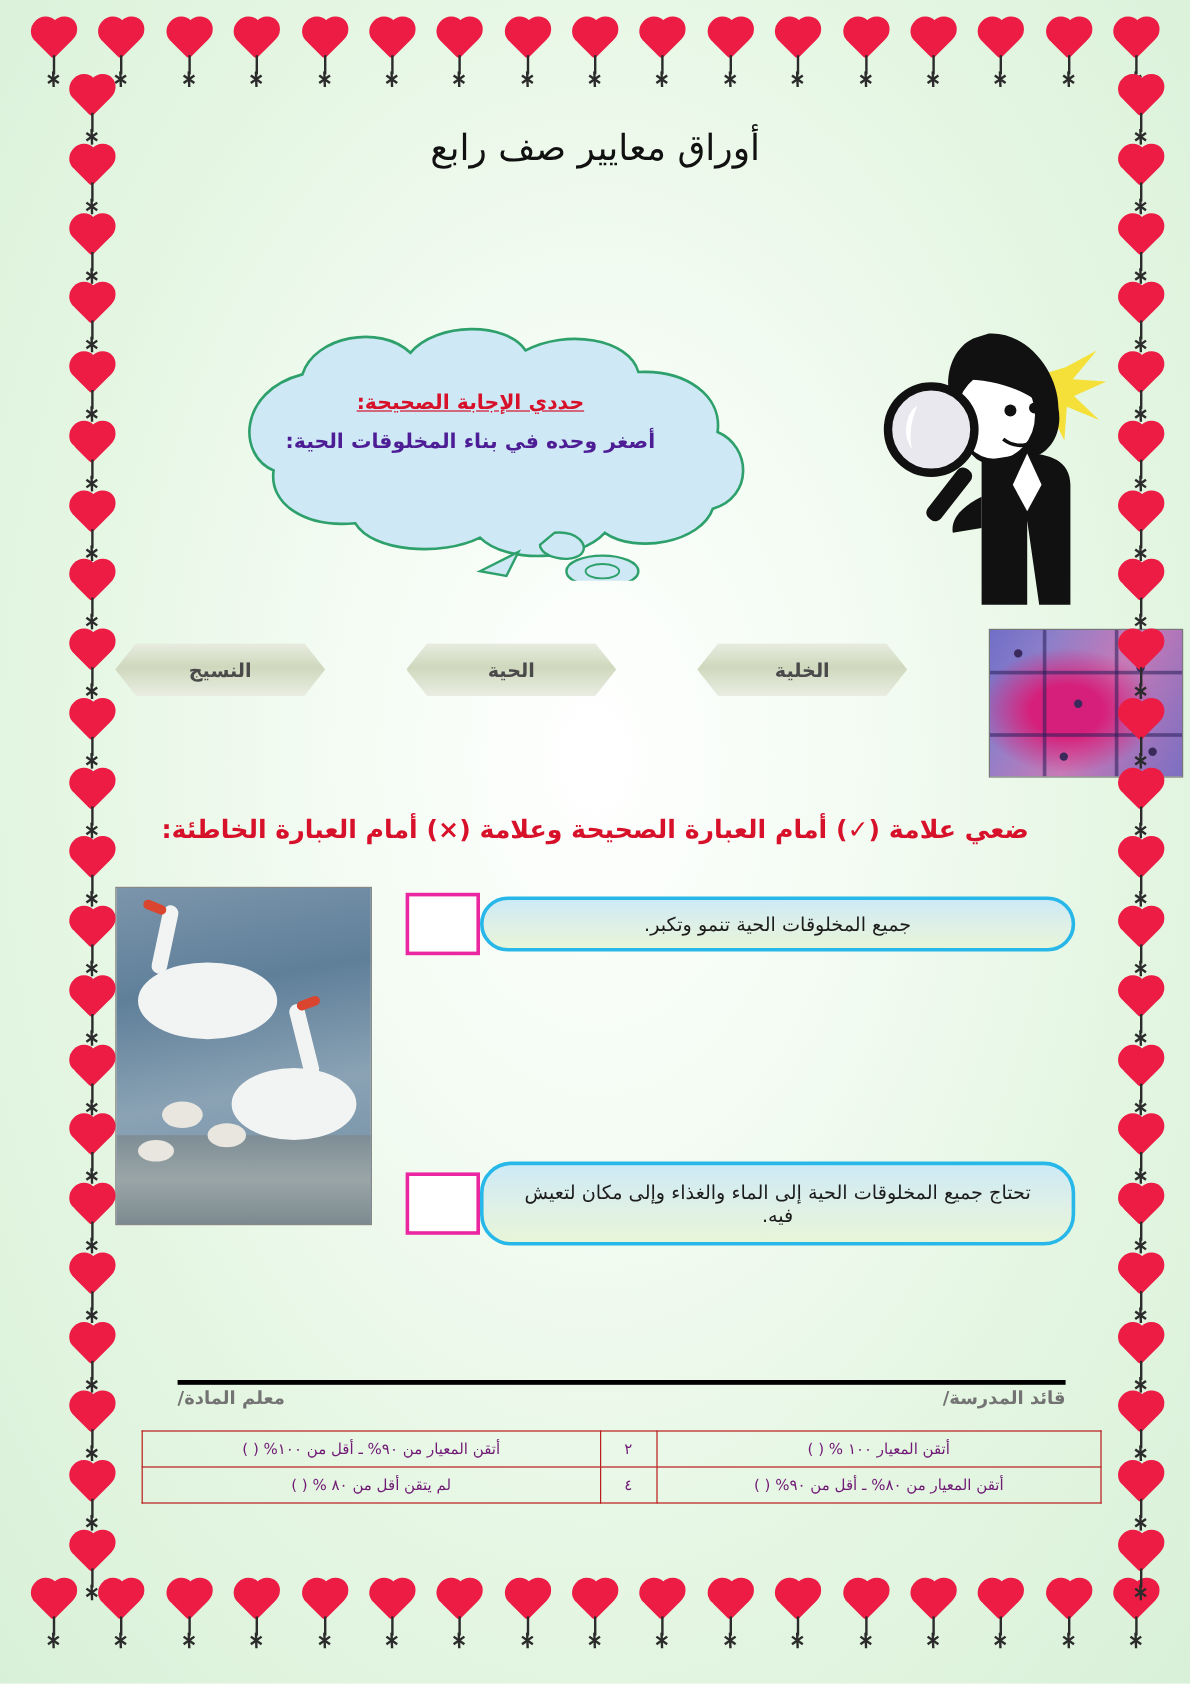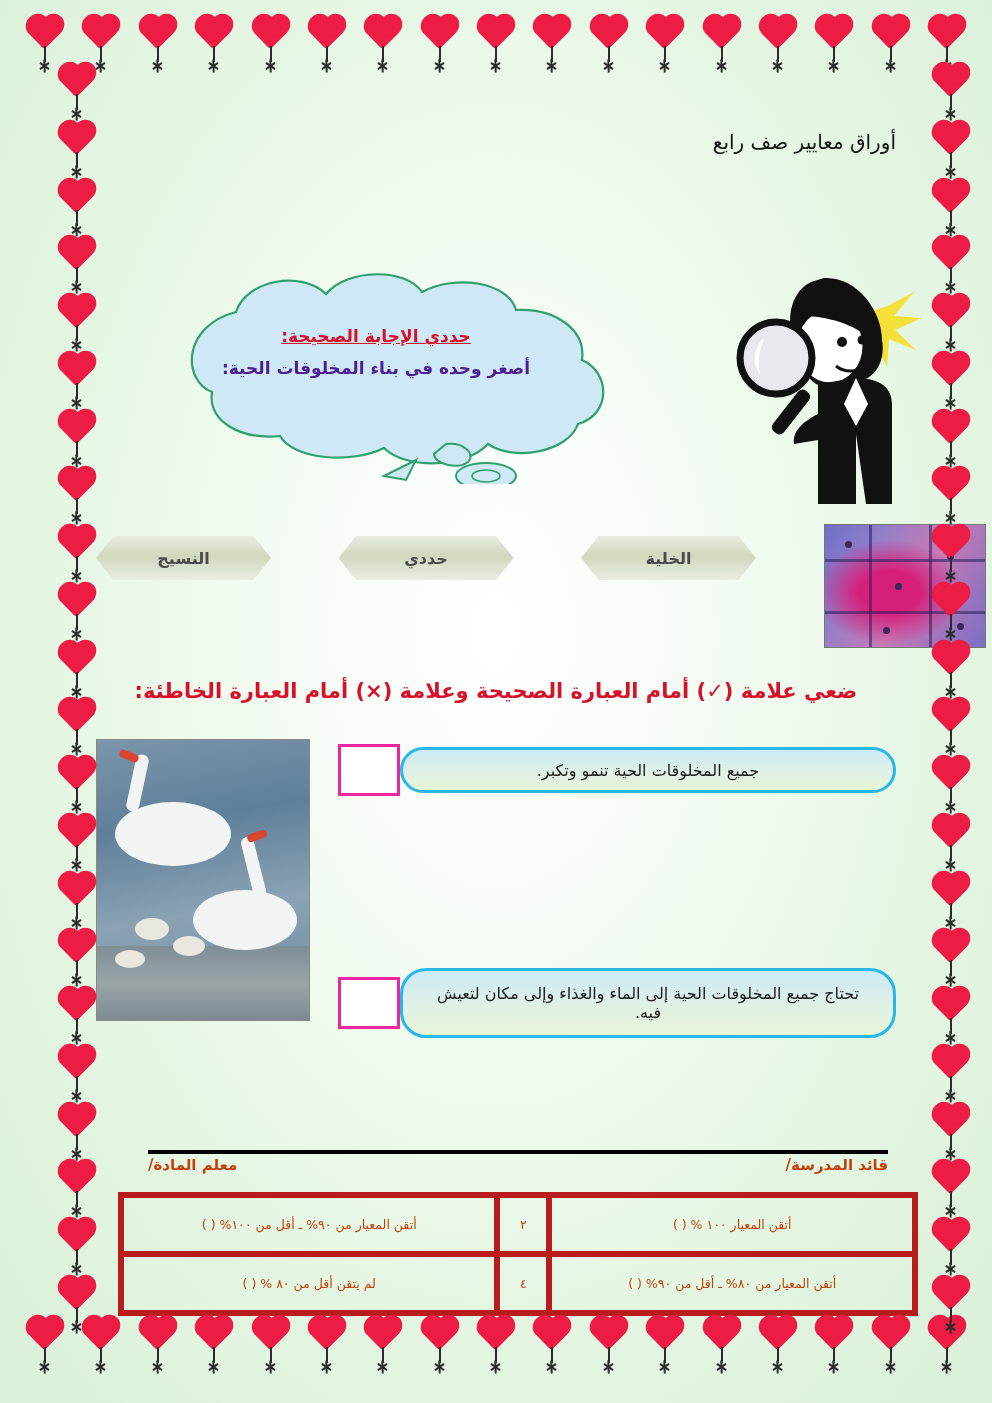--- a/index.html
+++ b/index.html
@@ -74,32 +74,32 @@
 
   
   .page {
     position: absolute;
     top: 84px; left: 96px;
     width: 800px; height: 1220px;
     z-index: 3;
   }
 
   .doc-title {
-    text-align: right;
-    font-size: 20px;
+    text-align: center;
+    font-size: 30px;
     color: #111;
-    margin-top: 46px;
+    margin-top: 22px;
     letter-spacing: 1px;
     font-family: "DejaVu Sans", "Liberation Sans", sans-serif;
   }
 
   
   .cloud-wrap {
     position: absolute;
-    top: 180px; left: 20px;
+    top: 180px; left: 36px;
     width: 520px; height: 220px;
   }
   .cloud-svg { position: absolute; top:0; left:0; }
   .cloud-text {
     position: absolute;
     top: 62px;
     left: 0;
     width: 520px;
     text-align: center;
     direction: rtl;
@@ -224,37 +224,37 @@
   .footer-labels {
     position: absolute;
     top: 1072px; left: 52px;
     width: 740px;
     display: flex;
     flex-direction: row-reverse;
     justify-content: space-between;
     direction: rtl;
     font-size: 15px;
     font-weight: bold;
-    color: #c2410c;
+    color: #737373;
   }
   .footer-labels .lbl-right { margin-right: 6px; }
   .footer-labels .lbl-left { margin-left: 215px; }
 
   table.grades {
     position: absolute;
     top: 1108px; left: 22px;
     width: 800px;
     border-collapse: collapse;
     direction: rtl;
     font-size: 12.5px;
   }
   table.grades td {
-    border: 6px solid #b91c1c;
-    padding: 19px 6px;
-    color: #c2410c;
+    border: 1px solid #b91c1c;
+    padding: 7px 6px;
+    color: #701a75;
     white-space: nowrap;
   }
   td.num { width: 34px; text-align: center; }
   td.txt { text-align: center; }
 </style>
 </head>
 <body>
 
 <div class="border-strip border-top">
     <div class="heart">
@@ -1004,21 +1004,21 @@
              C186 130 168 124 150 124 Z" fill="#111"></path>
     <path d="M150 124 L138 150 L150 172 L162 150 Z" fill="#fff"></path>
     <circle cx="70" cy="104" r="36" fill="#e8e8ee" stroke="#111" stroke-width="7"></circle>
     <path d="M58 84 C48 92 46 110 54 120 C50 100 58 88 58 84Z" fill="#fff"></path>
     <rect x="78" y="132" width="14" height="52" rx="6" transform="rotate(38 85 158)" fill="#111"></rect>
     <path d="M112 160 C96 168 86 178 88 190 L112 186 Z" fill="#111"></path>
   </svg>
 
   <div class="options">
     <div class="opt">الخلية</div>
-    <div class="opt">حددي</div>
+    <div class="opt">الحية</div>
     <div class="opt">النسيج</div>
   </div>
 
   <div class="cell-photo">
     <div class="l" style="left:0;top:34px;width:100%;height:3px;"></div>
     <div class="l" style="left:0;top:86px;width:100%;height:3px;"></div>
     <div class="l" style="left:44px;top:0;width:3px;height:100%;"></div>
     <div class="l" style="left:104px;top:0;width:3px;height:100%;"></div>
     <div class="dot" style="left:20px;top:16px;"></div>
     <div class="dot" style="left:70px;top:58px;"></div>

